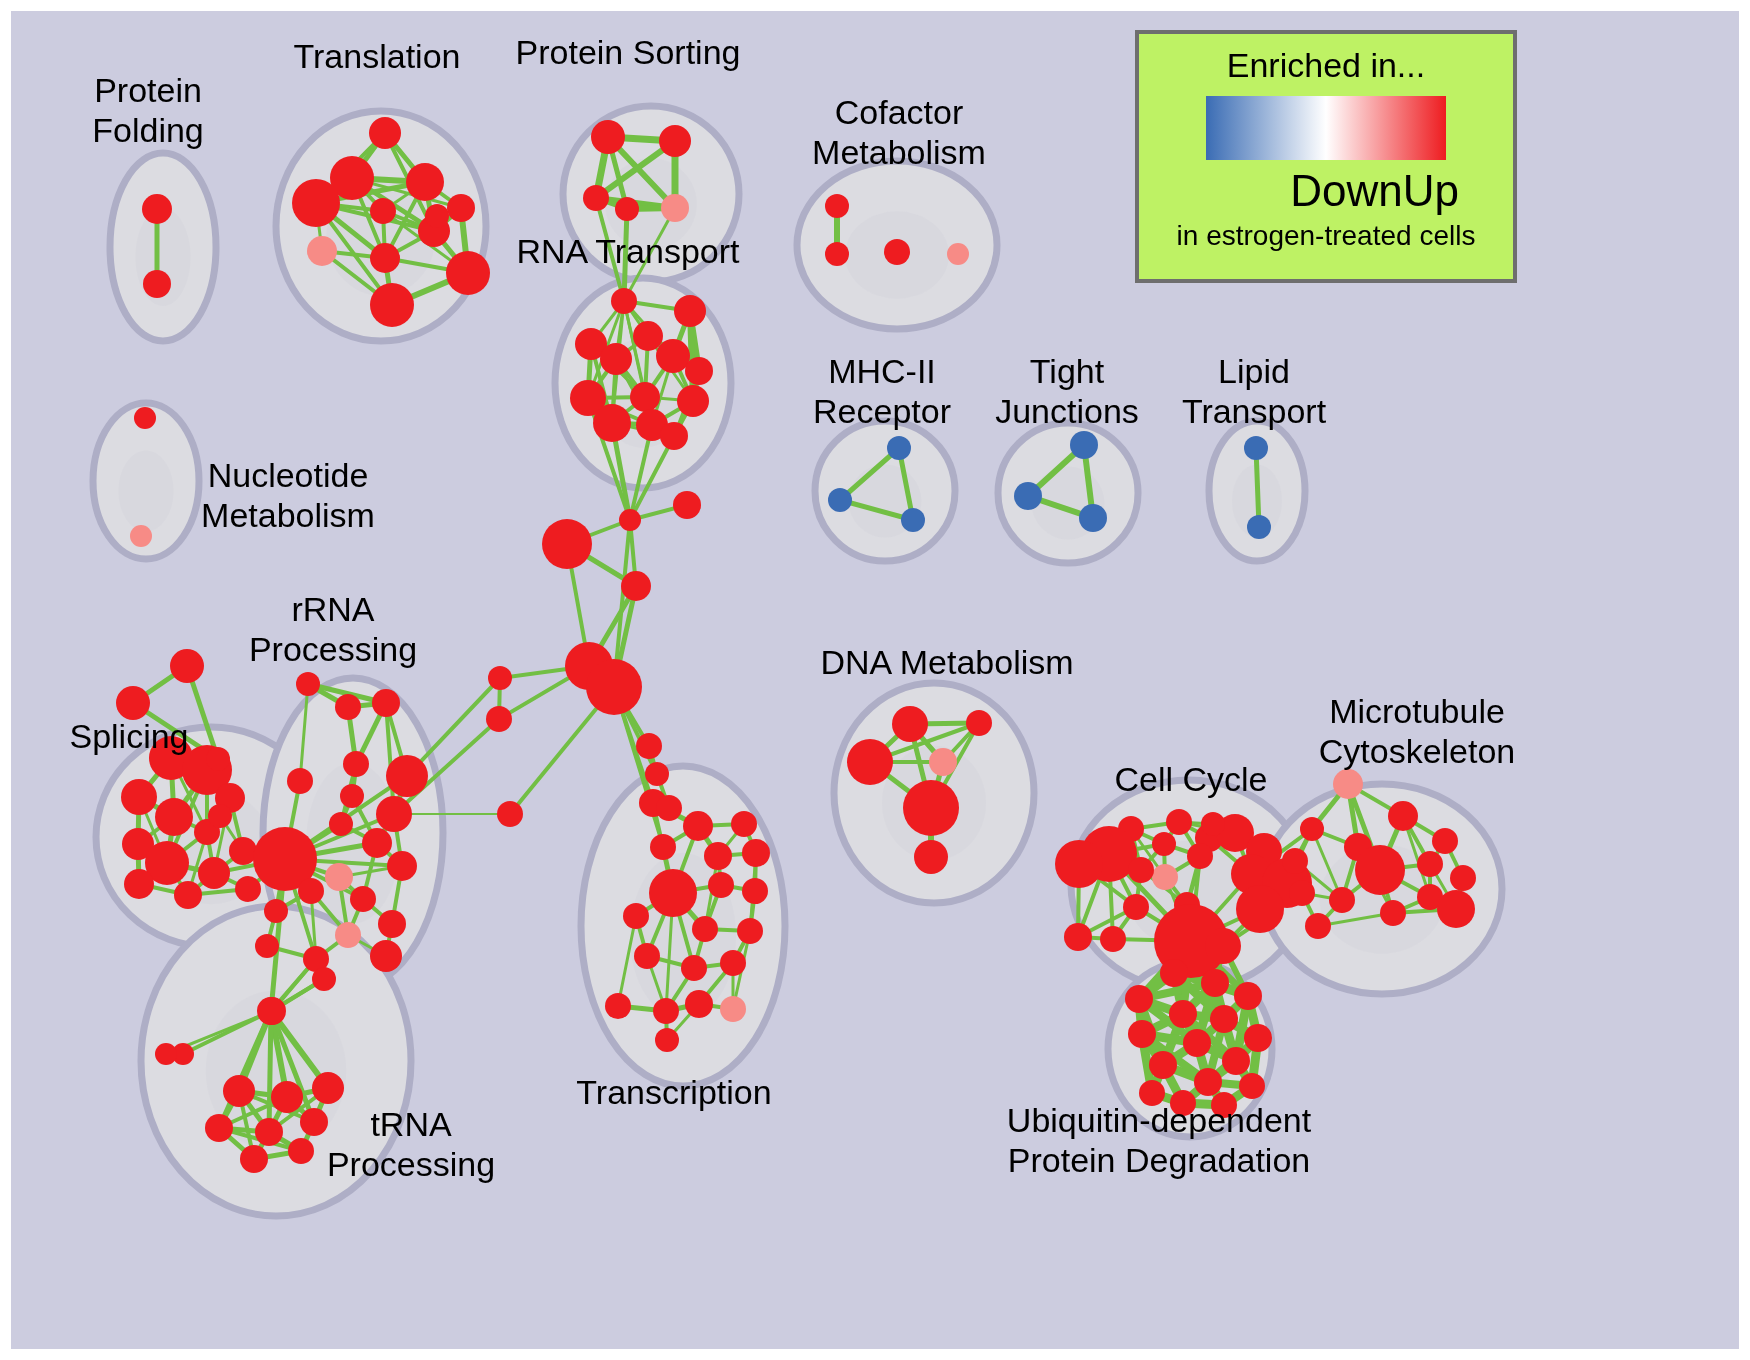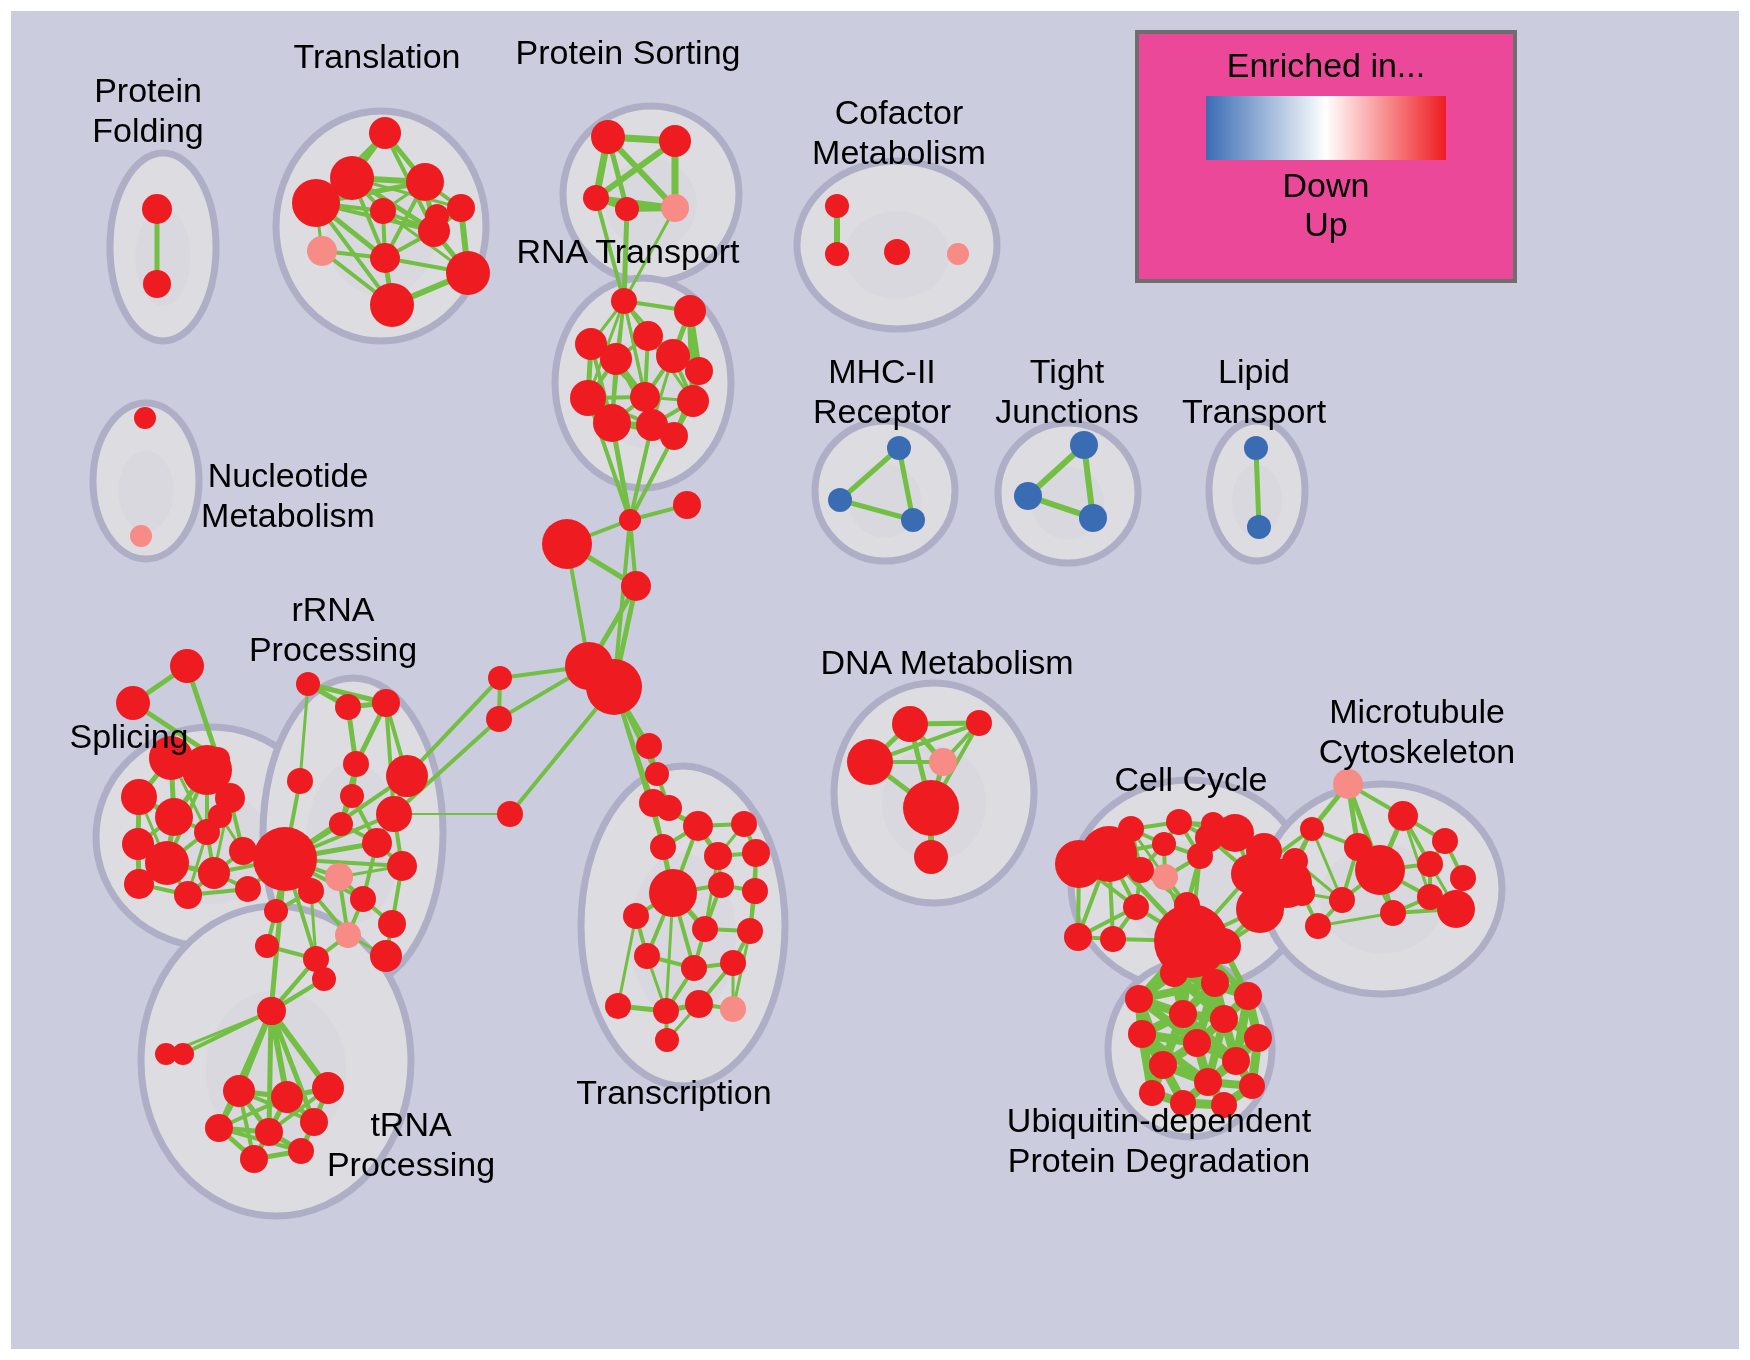--- a/index.html
+++ b/index.html
@@ -23,36 +23,36 @@
   .node{stroke:none;}
   .lbl{
     font-family:"Liberation Sans", sans-serif;
     font-size:34px;fill:#000000;
     text-anchor:middle;dominant-baseline:middle;
     white-space:pre;
   }
   .legend-box{
     position:absolute;
     border:4px solid #6e6e6e;
-    background:#ec4899;
+    background:#bef264;
     box-sizing:border-box;
     text-align:center;
   }
   .legend-title{
     font-size:34px;color:#000;margin:14px 0 0 0;line-height:1.05;
   }
   .legend-bar{
     margin:12px auto 6px auto;
     height:64px;width:240px;
     background:linear-gradient(to right,#3a6cb4 0%,#6f97cc 22%,#ffffff 50%,#f2a0a0 72%,#ee1c20 100%);
   }
   .legend-ends{
     display:flex;justify-content:flex-end;
     width:266px;margin:0 auto;
-    font-size:34px;color:#000;flex-direction:column;
+    font-size:44px;color:#000;
   }
   .legend-sub{
     font-size:28px;color:#000;line-height:1.14;margin-top:4px;
   }
 </style>
 </head>
 <body>
 
 <div id="stage">
   <div id="canvas">
@@ -744,15 +744,16 @@
         </g>
     </svg>
 
     <div class="legend-box" id="legend" style="left:1124px;top:19px;width:382px;height:253px;">
       <div class="legend-title">Enriched in...</div>
       <div class="legend-bar" id="legend-bar" style="background: linear-gradient(to right, rgb(58, 108, 180) 0%, rgb(255, 255, 255) 50%, rgb(238, 28, 32) 100%);"></div>
       <div class="legend-ends">
         <span>Down</span>
         <span>Up</span>
       </div>
+      <div class="legend-sub">in estrogen-treated cells</div>
     </div>
   </div>
 </div>
 
 </body></html>

